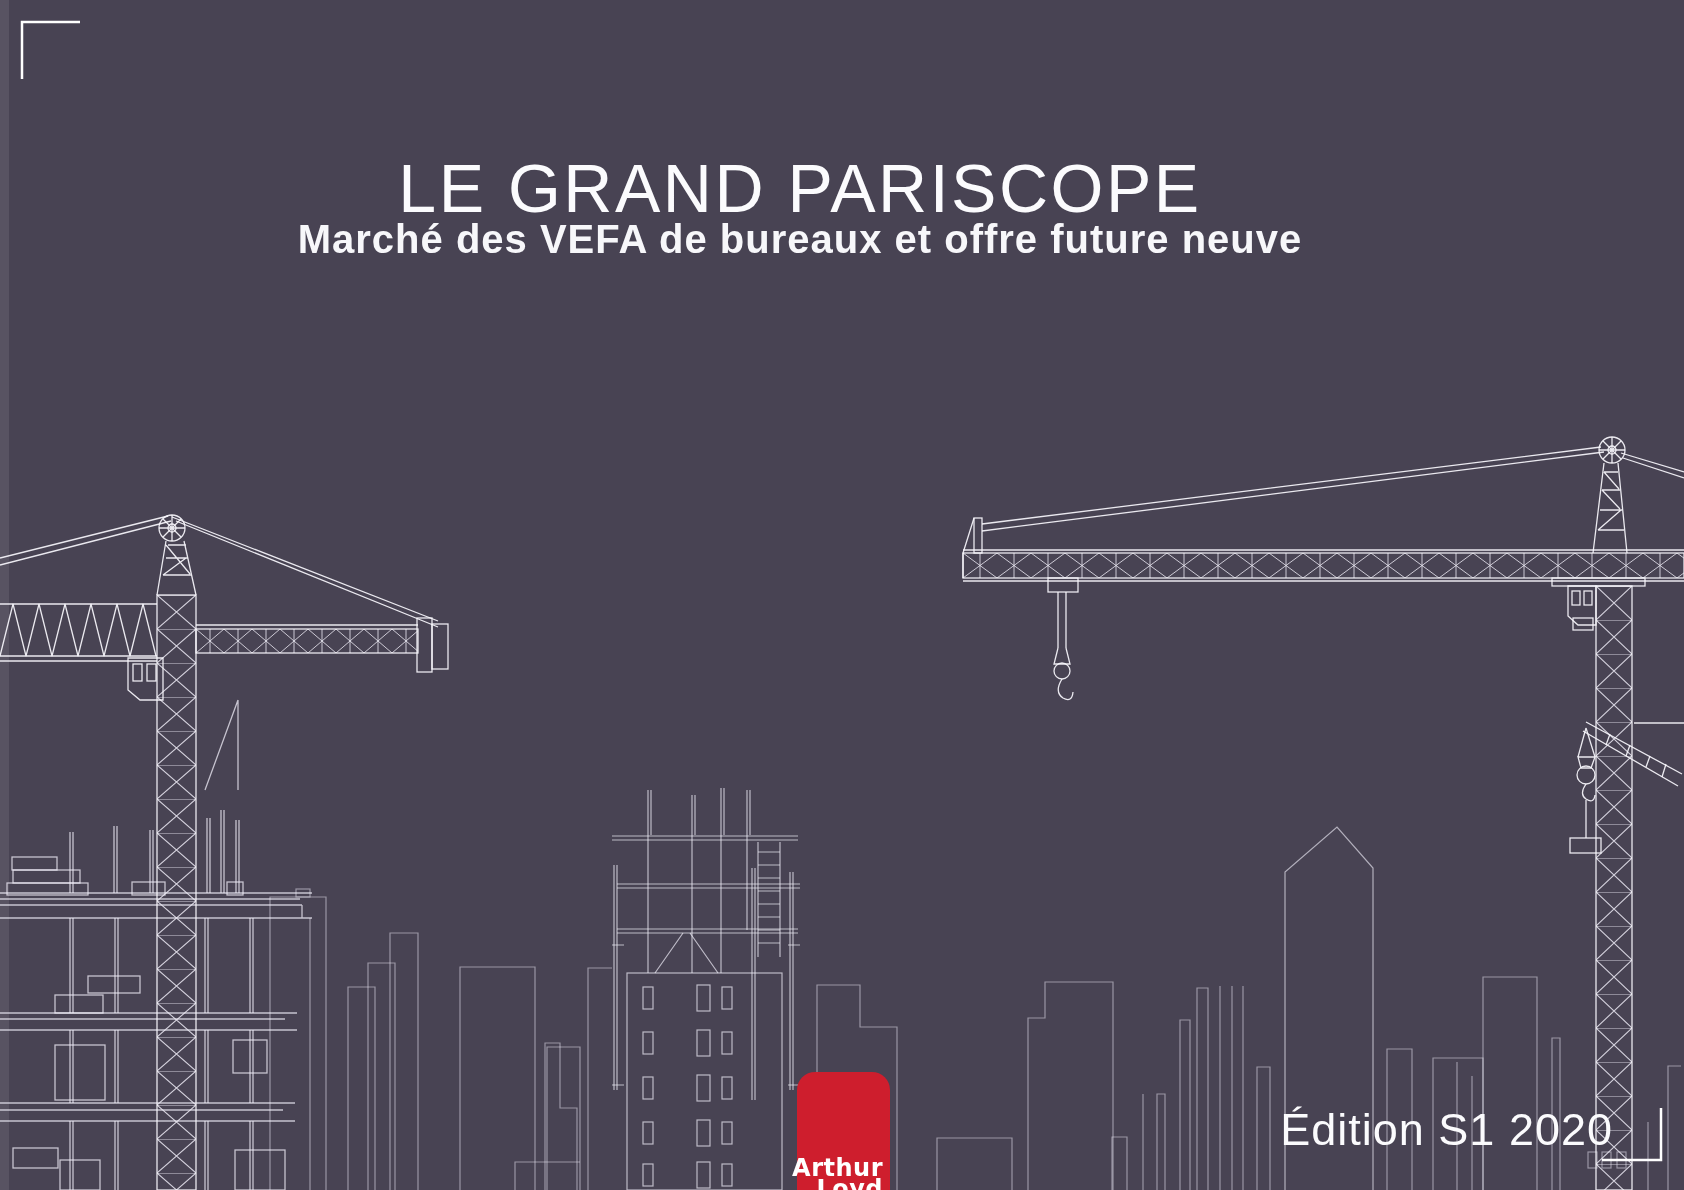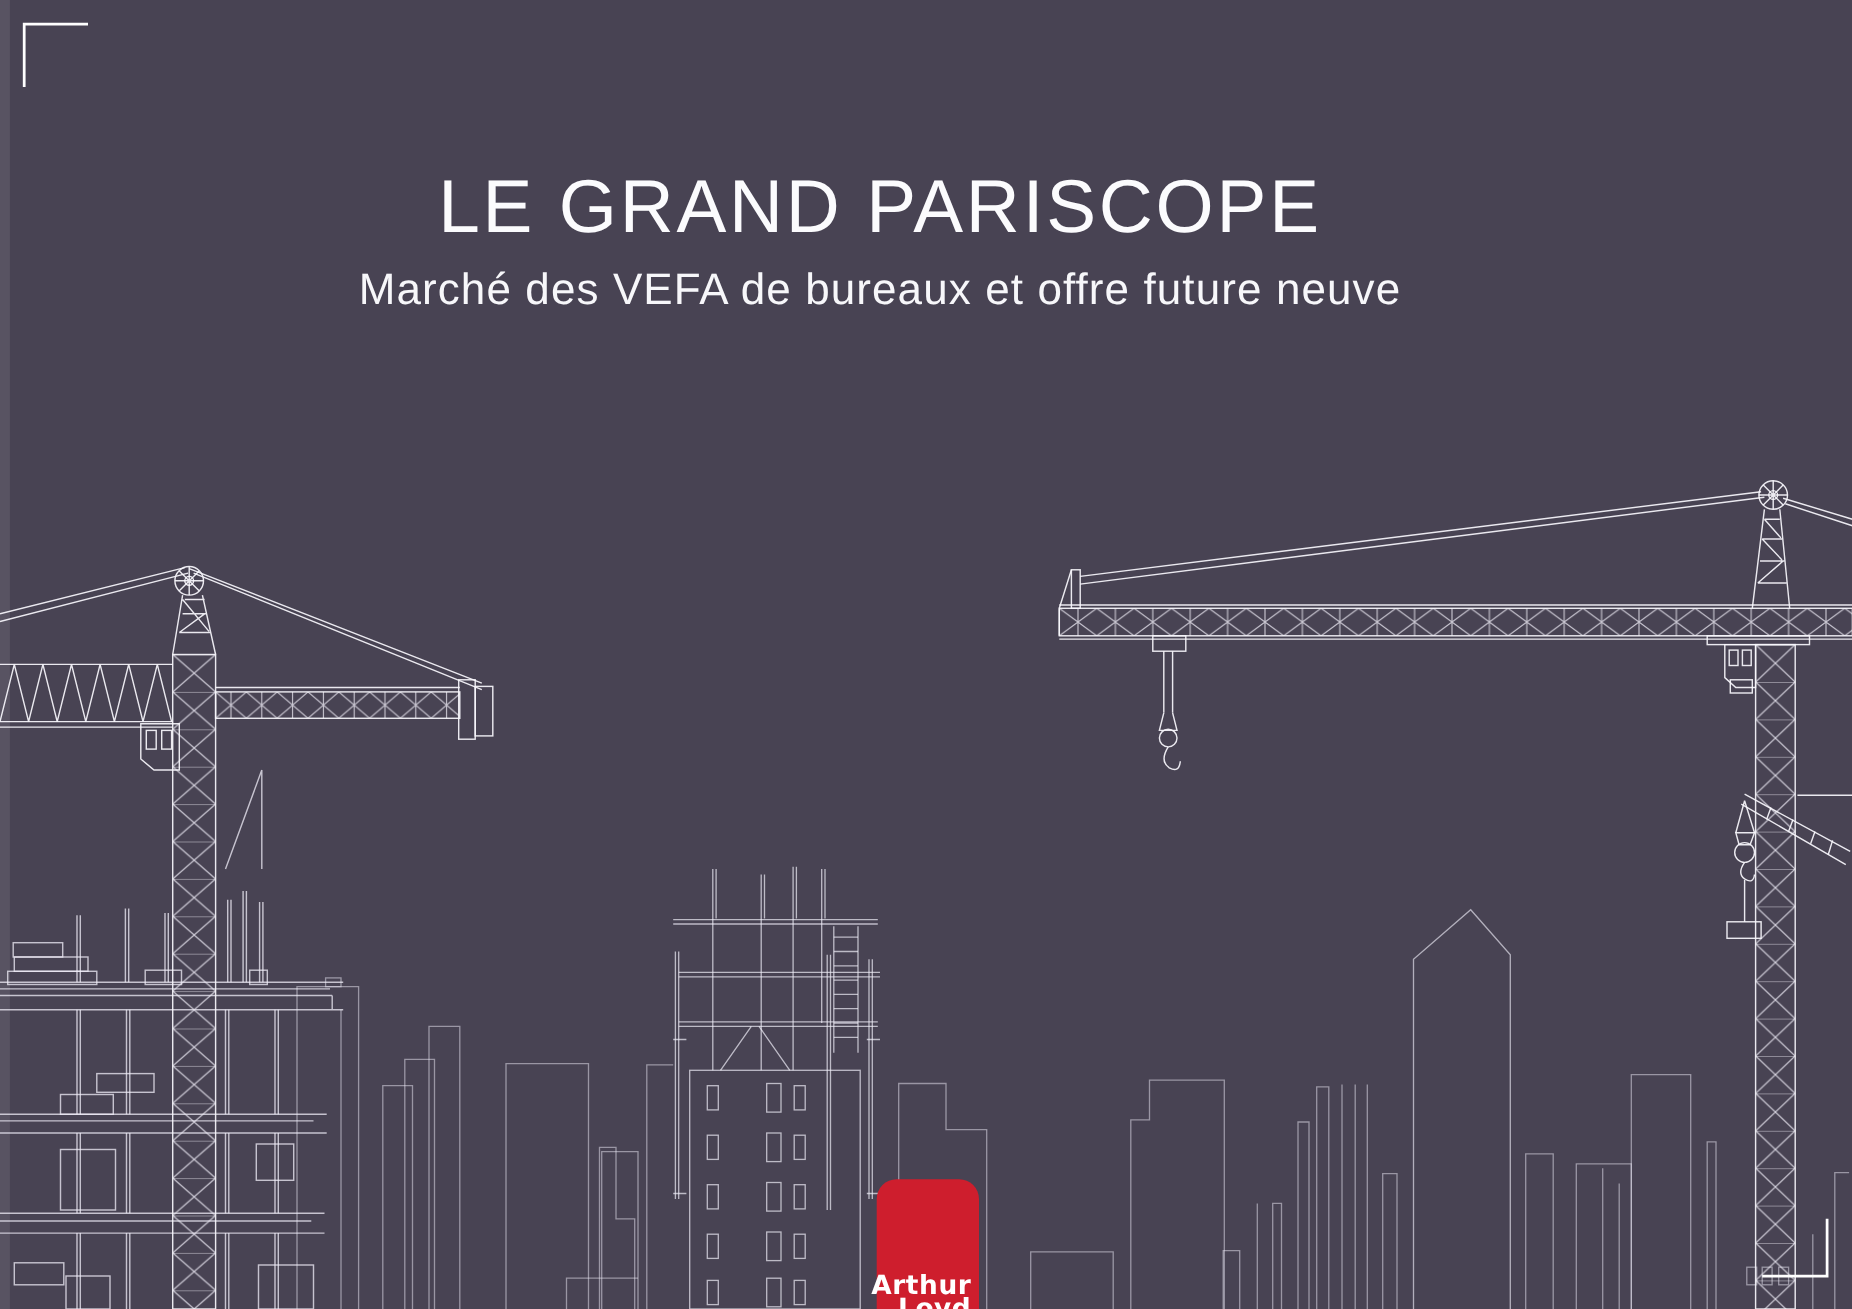--- a/index.html
+++ b/index.html
@@ -14,21 +14,21 @@
   .edge-strip{position:absolute;left:0;top:0;width:9px;height:1190px;background:rgba(255,255,255,0.09);}
   .title-block{
     position:absolute;left:0;top:160px;width:1600px;
     text-align:center;color:#fdfdff;
   }
   .main-title{
     font-size:68px;font-weight:400;letter-spacing:2.5px;line-height:56px;
     color:#fbfbfd;
   }
   .subtitle{
-    margin-top:24px;font-size:40px;font-weight:400;letter-spacing:1px;line-height:46px;
+    margin-top:0;font-size:40px;font-weight:700;letter-spacing:1px;line-height:46px;
     color:#f7f7fa;
   }
   .edition{
     position:absolute;top:1104px;right:71px;
     font-size:45px;letter-spacing:1px;color:#fbfbfd;white-space:nowrap;
   }
   .logo{
     position:absolute;left:797px;top:1072px;width:93px;height:138px;
     background:#ce1e2d;
     border-radius:18px;
@@ -229,20 +229,21 @@
     </g>
   </svg>
 
   <div class="title-block">
     <div class="main-title">LE GRAND PARISCOPE</div>
     <div class="subtitle">
       <div>Marché des VEFA de bureaux et offre future neuve</div>
     </div>
   </div>
 
+  <div class="edition">Édition S1 2020</div>
 
   <div class="logo">
     <div class="logo-text">
       <div>Arthur</div>
       <div>Loyd</div>
     </div>
   </div>
 
 </div>
 

